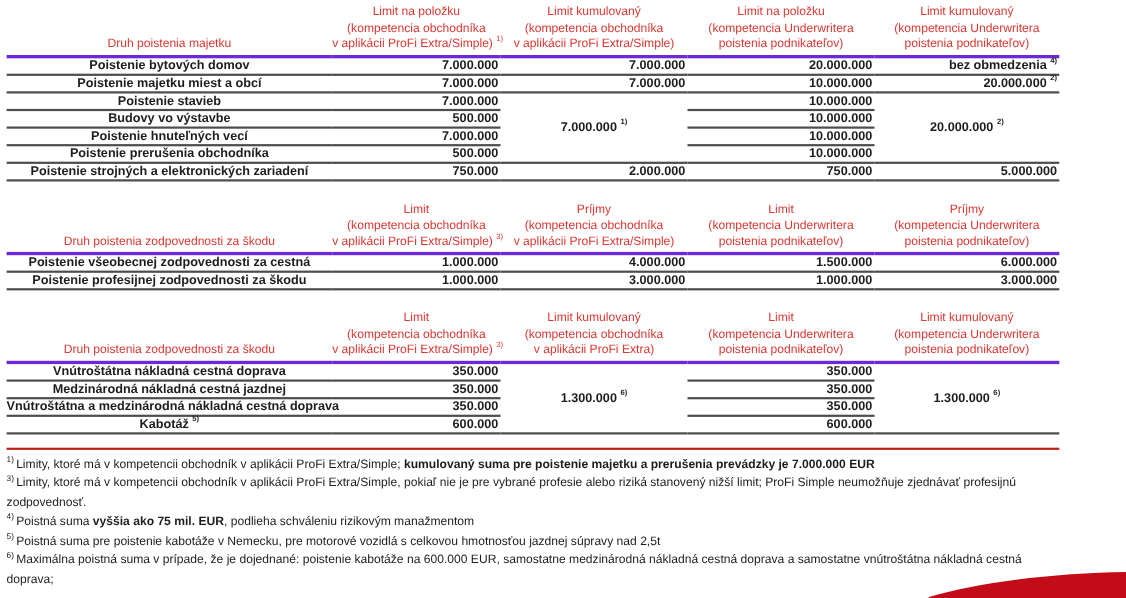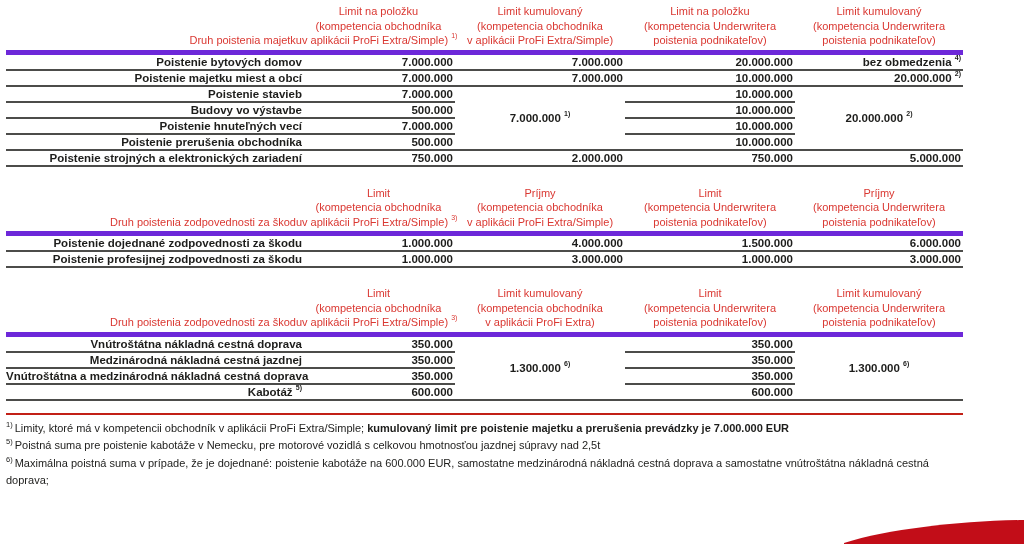--- a/index.html
+++ b/index.html
@@ -14,32 +14,32 @@
   col.c-label{width:296px;}
   col.c1{width:153px;}
   col.c2{width:170px;}
   col.c3{width:170px;}
   col.c4{width:168px;}
   th,td{padding:0;margin:0;font-weight:normal;}
   
   tr.head th{
     color:#da3832;font-size:11px;line-height:14.5px;
     text-align:center;vertical-align:bottom;
-    border-bottom:5px solid #6d28d9;
+    border-bottom:3px solid #6d28d9;
     padding-bottom:2px;
   }
-  tr.head th.lab{text-align:right;}
+  tr.head th.lab{text-align:center;}
   .hline{display:block;white-space:nowrap;}
   sup{font-size:7px;line-height:0;vertical-align:6px;letter-spacing:0;}
   
   td{
     font-size:11.5px;font-weight:bold;height:14px;
     vertical-align:middle;white-space:nowrap;
   }
-  td.lab{text-align:right;margin-left:47px;}
+  td.lab{text-align:center;margin-left:47px;}
   td.num{text-align:right;padding-right:2px;}
   td.merged{text-align:center;font-weight:bold;}
   td.bb{border-bottom:2px solid #4c4c4a;}
   .t2{margin-top:19px;}
   .t3{margin-top:18px;}
   
   .footnotes{
     margin-top:12px;border-top:2px solid #c22017;
     padding-top:5px;width:957px;
   }
@@ -158,21 +158,21 @@
         <span class="hline">(kompetencia Underwritera</span>
         <span class="hline">poistenia podnikateľov)</span>
       </th>
       <th>
         <span class="hline">Príjmy</span>
         <span class="hline">(kompetencia Underwritera</span>
         <span class="hline">poistenia podnikateľov)</span>
       </th>
     </tr>
     <tr>
-      <td class="lab bb">Poistenie dojednané zodpovednosti za škodu</td>
+      <td class="lab bb">Poistenie všeobecnej zodpovednosti za cestná</td>
       <td class="num bb">1.000.000</td>
       <td class="num bb">4.000.000</td>
       <td class="num bb">1.500.000</td>
       <td class="num bb">6.000.000</td>
     </tr>
     <tr>
       <td class="lab bb">Poistenie profesijnej zodpovednosti za škodu</td>
       <td class="num bb">1.000.000</td>
       <td class="num bb">3.000.000</td>
       <td class="num bb">1.000.000</td>
@@ -232,21 +232,23 @@
     </tr>
     <tr>
       <td class="lab bb"><span>Kabotáž</span> <sup>5)</sup></td>
       <td class="num bb">600.000</td>
       <td class="num bb">600.000</td>
     </tr>
   </tbody>
     </table>
 
   <div class="footnotes">
-    <div class="fn"><sup>1)</sup><span>Limity, ktoré má v kompetencii obchodník v aplikácii ProFi Extra/Simple; </span><b>kumulovaný limit pre poistenie majetku a prerušenia prevádzky je 7.000.000 EUR</b><span></span></div>
+    <div class="fn"><sup>1)</sup><span>Limity, ktoré má v kompetencii obchodník v aplikácii ProFi Extra/Simple; </span><b>kumulovaný suma pre poistenie majetku a prerušenia prevádzky je 7.000.000 EUR</b><span></span></div>
+    <div class="fn"><sup>3)</sup><span>Limity, ktoré má v kompetencii obchodník v aplikácii ProFi Extra/Simple, pokiaľ nie je pre vybrané profesie alebo riziká stanovený nižší limit; ProFi Simple neumožňuje zjednávať profesijnú zodpovednosť.</span><b></b><span></span></div>
+    <div class="fn"><sup>4)</sup><span>Poistná suma </span><b>vyššia ako 75 mil. EUR</b><span>, podlieha schváleniu rizikovým manažmentom</span></div>
     <div class="fn"><sup>5)</sup><span>Poistná suma pre poistenie kabotáže v Nemecku, pre motorové vozidlá s celkovou hmotnosťou jazdnej súpravy nad 2,5t</span><b></b><span></span></div>
     <div class="fn"><sup>6)</sup><span>Maximálna poistná suma v prípade, že je dojednané: poistenie kabotáže na 600.000 EUR, samostatne medzinárodná nákladná cestná doprava a samostatne vnútroštátna nákladná cestná doprava;</span><b></b><span></span></div>
   </div>
 
 </div>
 
 <svg class="swoosh" viewBox="0 0 180 30" aria-hidden="true">
   <path d="M0,30 L0,29 C45,15 115,7 180,6 L180,30 Z" fill="#c20d18"></path>
 </svg>
 

